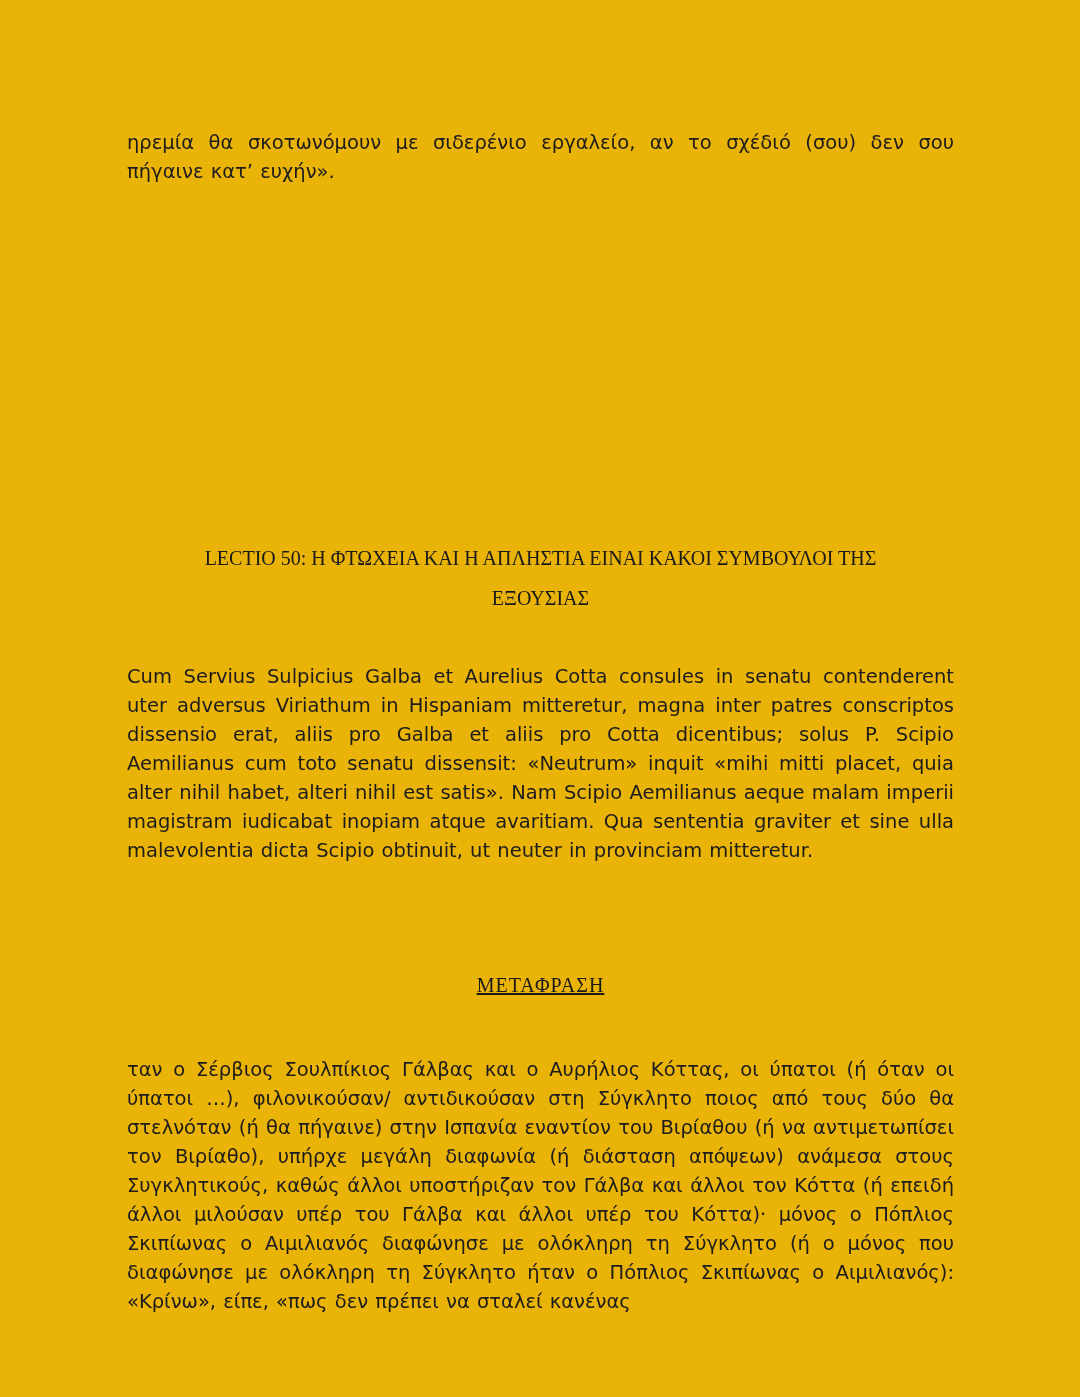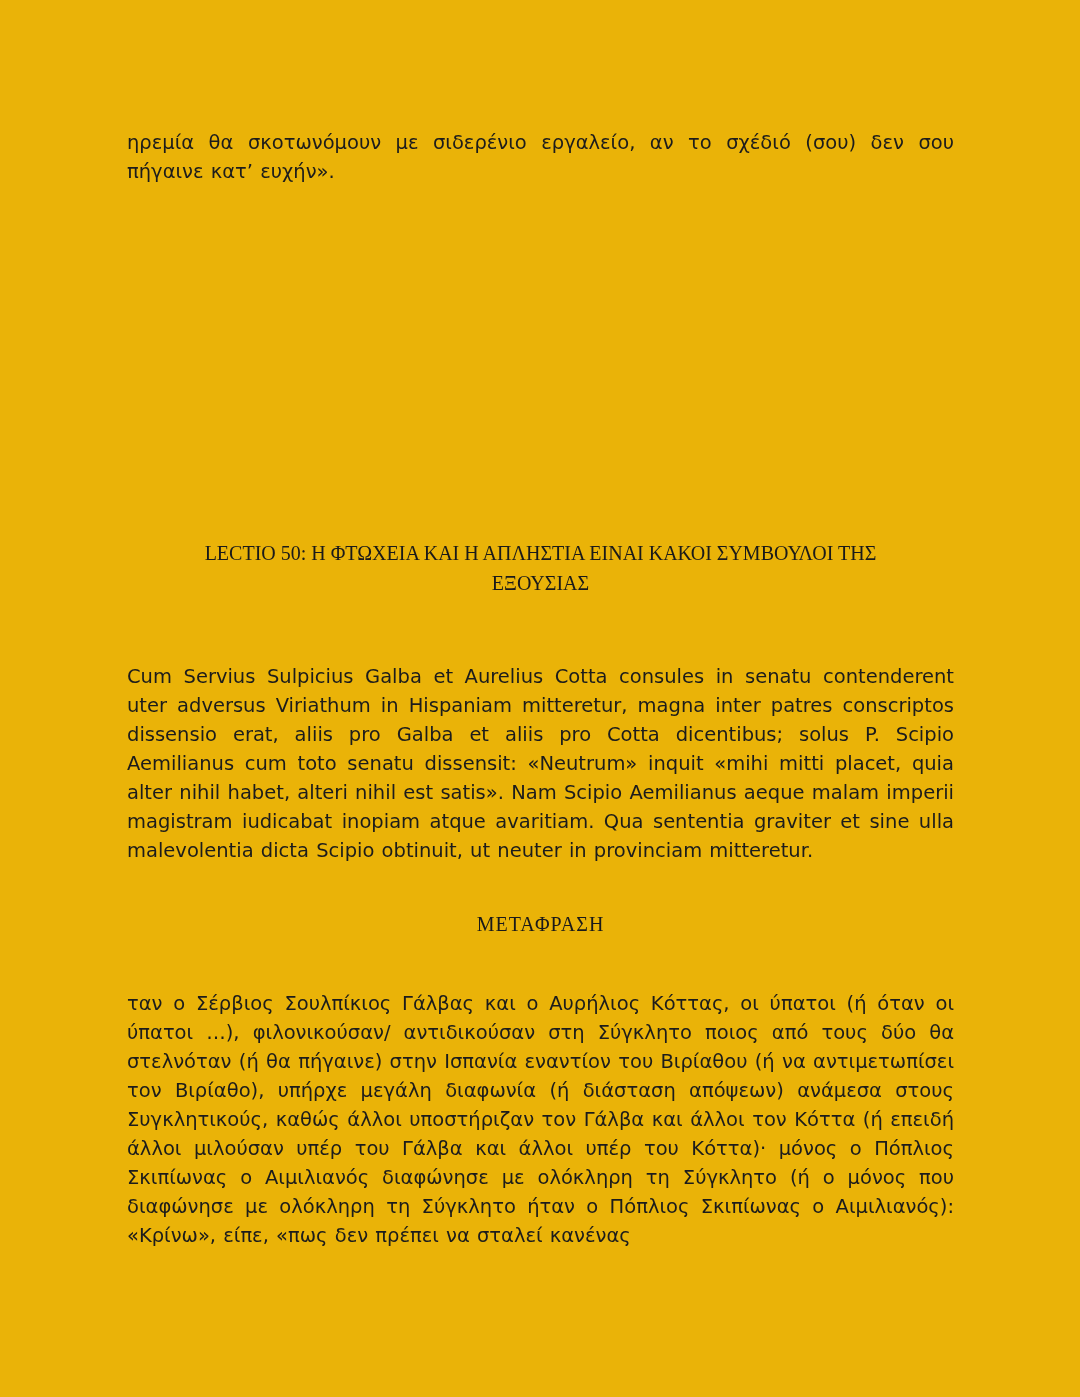--- a/index.html
+++ b/index.html
@@ -30,35 +30,36 @@
     color: #1c1c1c;
     word-spacing: 1px;
   }
   .intro-para {
     margin-top: 128px;
   }
   .serif-heading {
     font-family: "Liberation Serif", "DejaVu Serif", serif;
     font-weight: normal;
     font-size: 20px;
-    line-height: 30px;
+    line-height: 40px;
     text-align: center;
     color: #1a1a1a;
     margin: 0;
   }
   .lectio-heading {
     margin-top: 352px;
     padding: 0 30px;
   }
   .latin-para {
-    margin-top: 64px;
+    margin-top: 44px;
   }
   .metafrasi-heading {
-    margin-top: 44px;
+    margin-top: 100px;
     letter-spacing: 1px;
+    text-decoration: underline;
   }
   .translation-para {
     margin-top: 50px;
   }
 </style>
 </head>
 <body>
 
 <div class="page">
   <div class="content">

